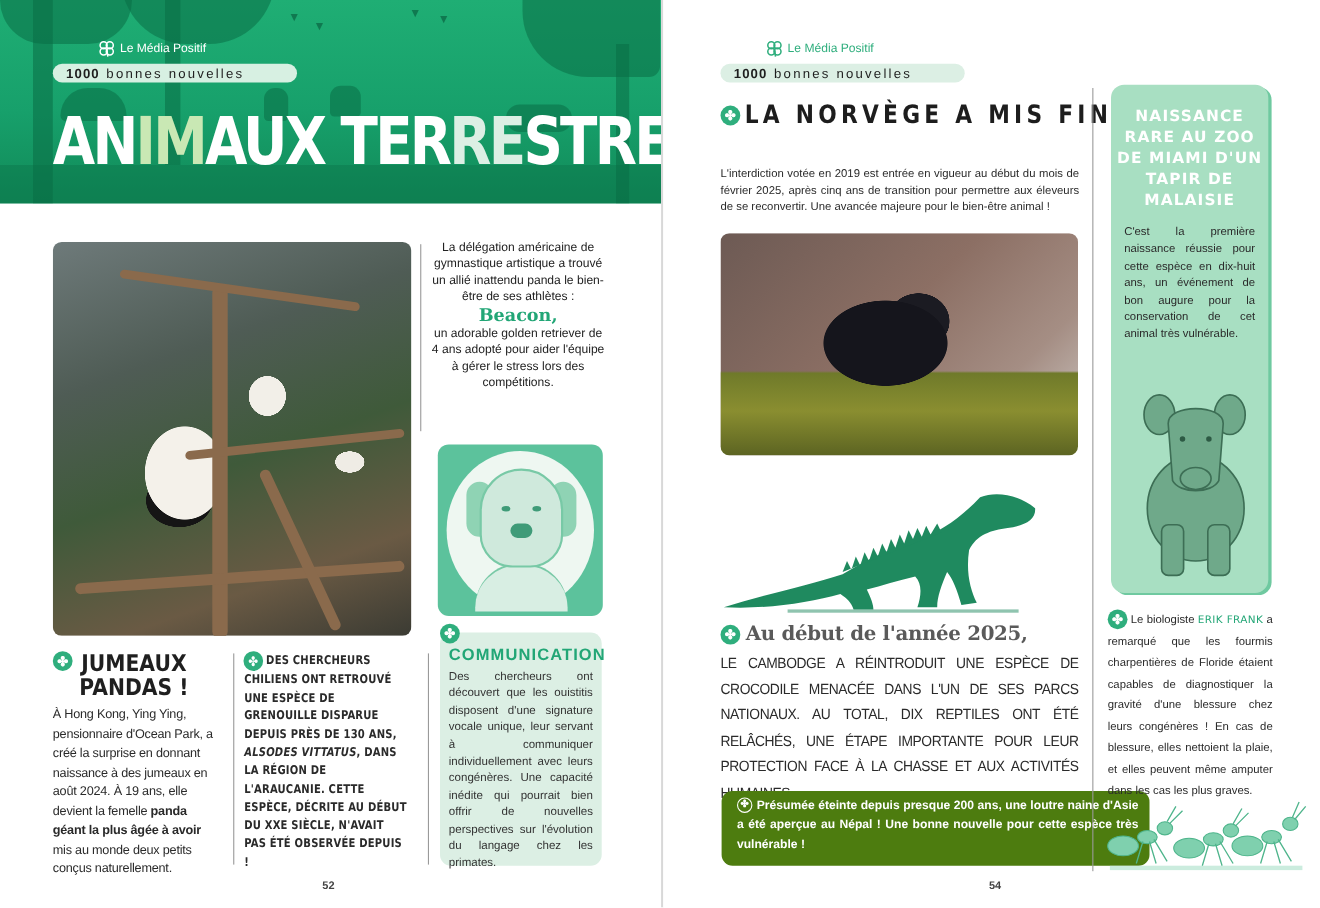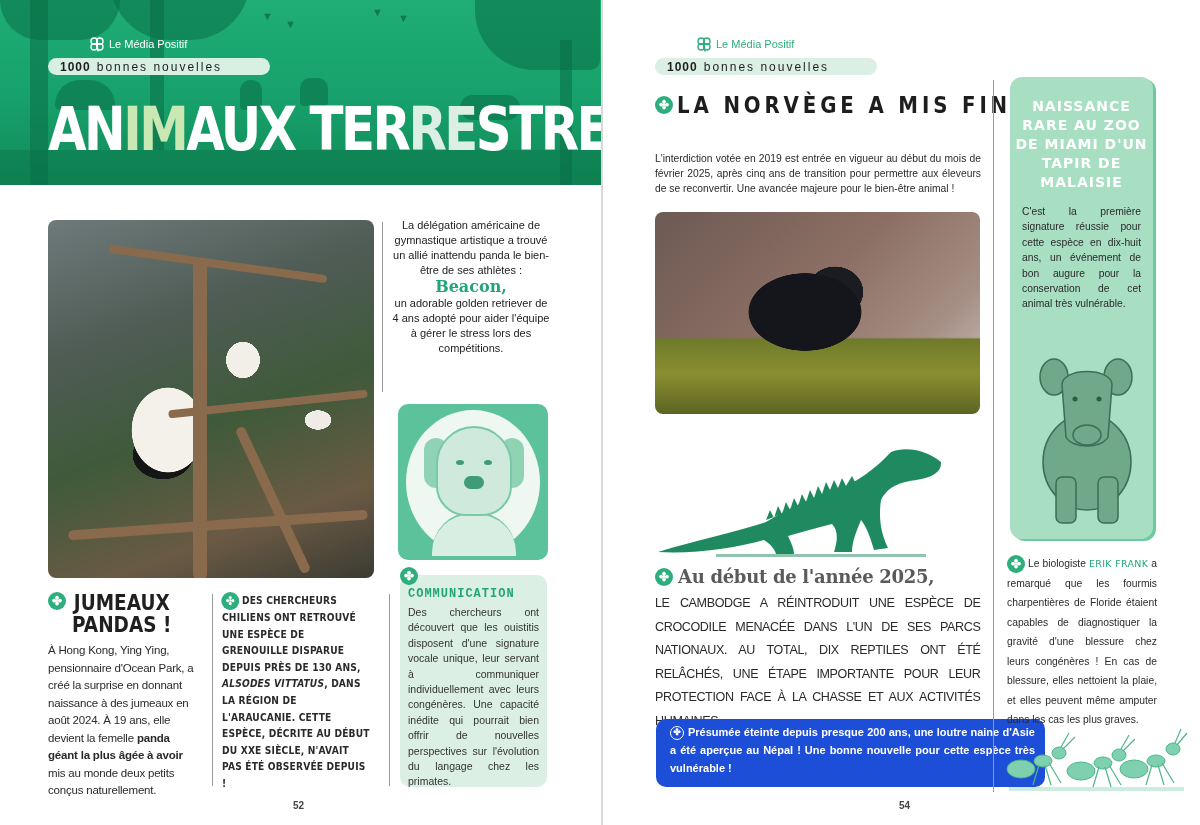--- a/index.html
+++ b/index.html
@@ -77,21 +77,21 @@
   .jumeaux h2 { font-family: "DejaVu Sans", sans-serif; font-size: 21px; line-height: 22px; font-weight: bold; color: #1f1f1f; text-align: center; transform: scaleX(0.88); transform-origin: left top; }
   .jumeaux p { margin-top: 6px; font-family: "Liberation Sans Narrow", "Liberation Sans", sans-serif; font-size: 11.5px; line-height: 17.5px; color: #2a2a2a; letter-spacing: -0.2px; }
   .jumeaux p strong { font-weight: bold; }
 
   .chiliens { position: absolute; left: 222px; top: 592px; width: 162px; font-family: "DejaVu Sans Condensed", "DejaVu Sans", sans-serif; font-weight: bold;
     font-size: 11px; line-height: 16.6px; color: #2a2a2a; letter-spacing: 0.2px; text-transform: uppercase; transform: scaleX(0.92); transform-origin: left top; }
   .chiliens em { font-style: italic; }
 
   .comm { position: absolute; left: 400px; top: 575px; width: 147px; height: 212px; border-radius: 10px; background: #dcefe4; padding: 10px 8px 0 8px; }
   .comm .badge-icon { position: absolute; left: 0; top: -8px; }
-  .comm h3 { font-family: Liberation Mono, monospace; font-size: 12px; font-weight: 900; letter-spacing: 1px; color: #22a676; margin-top: 2px; }
+  .comm h3 { font-family: Liberation Sans, sans-serif; font-size: 15px; font-weight: 900; letter-spacing: 1px; color: #22a676; margin-top: 2px; }
   .comm p { font-size: 10.5px; line-height: 15.4px; color: #333; text-align: justify; margin-top: 4px; }
 
   .folio { position: absolute; font-size: 10px; font-weight: bold; color: #444; }
   .folio-left { left: 293px; top: 800px; }
   .folio-right { left: 899px; top: 800px; }
 
   
   .page-right .brand { left: 52px; top: 36px; color: #2fae7d; }
   .page-right .tagline { left: 52px; top: 58px; width: 222px; background: #dcefe4; }
 
@@ -111,21 +111,21 @@
       linear-gradient(135deg, #6d5a54 0%, #8c6f64 45%, #a58e84 75%, #cfcac6 100%);
   }
 
   .croc { position: absolute; left: 656px; top: 440px; width: 290px; height: 120px; }
 
   .cambodge { position: absolute; left: 52px; top: 566px; width: 326px; }
   .cambodge .head { display: flex; align-items: center; gap: 5px; white-space: nowrap; }
   .cambodge .lead { font-family: "DejaVu Serif", serif; font-weight: bold; font-size: 18px; color: #5a5a5a; letter-spacing: -0.3px; }
   .cambodge p { margin-top: 4px; font-family: "Liberation Sans", sans-serif; font-size: 13.5px; line-height: 23.5px; color: #2a2a2a; text-transform: uppercase; text-align: justify; letter-spacing: -0.4px; transform: scaleX(0.93); transform-origin: left top; width: 350px; }
 
-  .loutre { position: absolute; left: 53px; top: 719px; width: 389px; height: 68px; border-radius: 10px; background: #1d4ed8; color: #ffffff;
+  .loutre { position: absolute; left: 53px; top: 719px; width: 389px; height: 68px; border-radius: 10px; background: #4d7c0f; color: #ffffff;
     font-size: 11px; line-height: 18px; font-weight: bold; padding: 4px 10px 0 14px; text-align: justify; }
   .loutre .badge-icon { background: transparent; border: 1.5px solid #fff; width: 14px; height: 14px; line-height: 11px; font-size: 9px; margin-right: 4px; }
 
   .tapir-card { position: absolute; left: 407px; top: 77px; width: 143px; height: 462px; border-radius: 12px; background: #a8dfc2; box-shadow: 3px 2px 0 #6fc9a0; overflow: hidden; }
   .tapir-card h3 { margin-top: 20px; text-align: center; font-family: "DejaVu Sans", sans-serif; font-weight: bold; font-size: 14px; line-height: 19px; letter-spacing: 1px; color: #ffffff; }
   .tapir-card p { margin: 12px 12px 0 12px; font-size: 10.3px; line-height: 15.4px; color: #2a2a2a; text-align: justify; }
   .tapir { position: absolute; left: 22px; top: 280px; width: 110px; height: 170px; }
 
   .fourmis { position: absolute; left: 404px; top: 554px; width: 150px; font-size: 10.3px; line-height: 19.5px; color: #2a2a2a; text-align: justify; }
   .fourmis strong { font-family: "DejaVu Sans", sans-serif; color: #22a676; font-weight: 400; font-size: 9.5px; letter-spacing: 0.3px; }
@@ -276,21 +276,21 @@
     </div>
 
     <div class="loutre">
       <span class="badge-icon">✤</span><span>Présumée éteinte depuis presque 200 ans, une loutre naine d'Asie a été aperçue au Népal ! Une bonne nouvelle pour cette espèce très vulnérable !</span>
     </div>
 
     <div class="vline" style="left:390px;top:80px;height:712px;"></div>
 
     <div class="tapir-card">
       <h3>NAISSANCE RARE AU ZOO DE MIAMI D'UN TAPIR DE MALAISIE</h3>
-      <p>C'est la première signature réussie pour cette espèce en dix-huit ans, un événement de bon augure pour la conservation de cet animal très vulnérable.</p>
+      <p>C'est la première naissance réussie pour cette espèce en dix-huit ans, un événement de bon augure pour la conservation de cet animal très vulnérable.</p>
       <svg class="tapir" viewBox="0 0 110 170">
         <g fill="#6fa98a" stroke="#3d6e55" stroke-width="1.5">
           <ellipse cx="22" cy="20" rx="14" ry="18"></ellipse>
           <ellipse cx="86" cy="20" rx="14" ry="18"></ellipse>
           <ellipse cx="55" cy="105" rx="44" ry="48"></ellipse>
           <path d="M30 28 C30 10 80 10 80 28 L76 80 C70 92 40 92 34 80 Z"></path>
           <rect x="24" y="120" width="20" height="46" rx="6"></rect>
           <rect x="66" y="120" width="20" height="46" rx="6"></rect>
           <ellipse cx="55" cy="78" rx="14" ry="10"></ellipse>
         </g>

